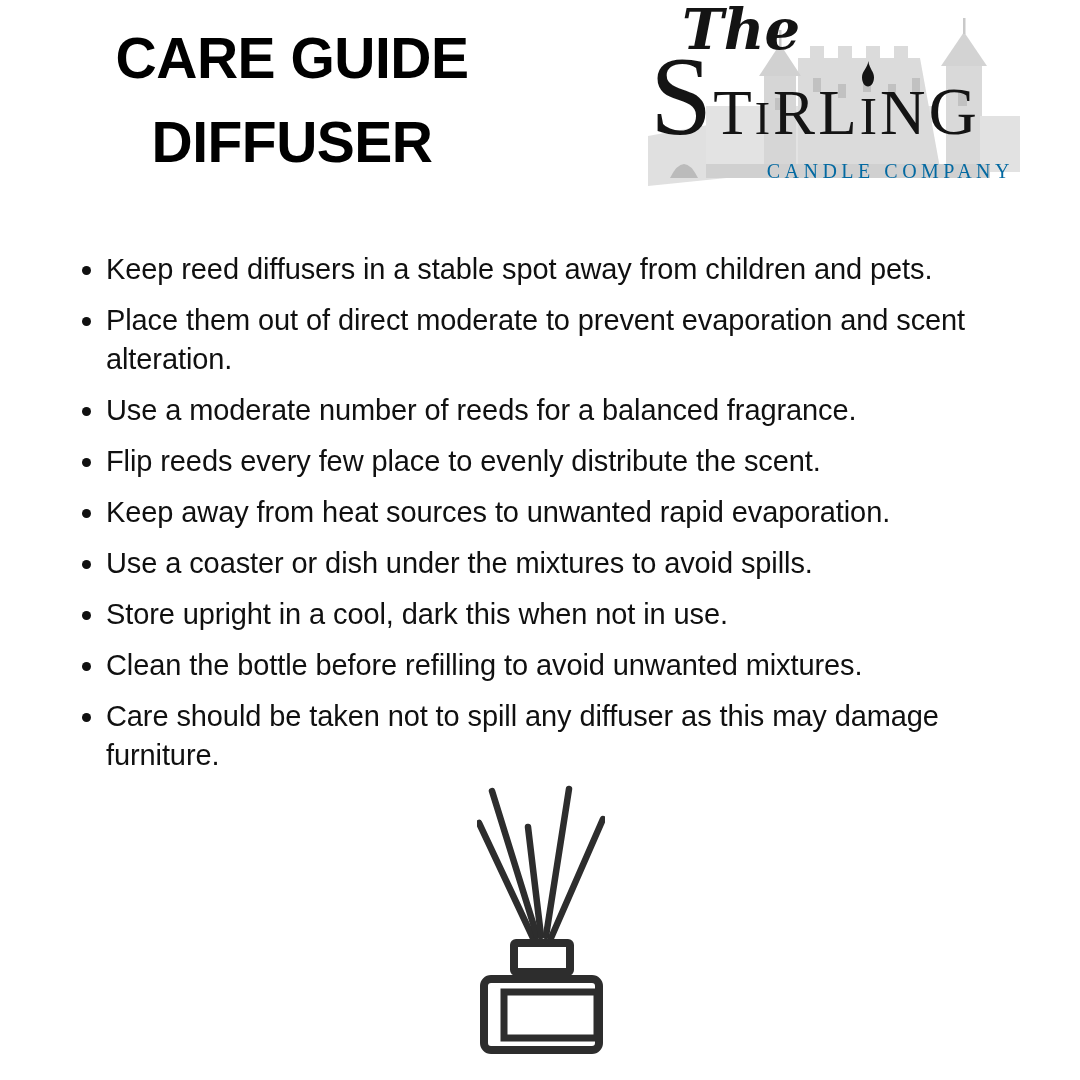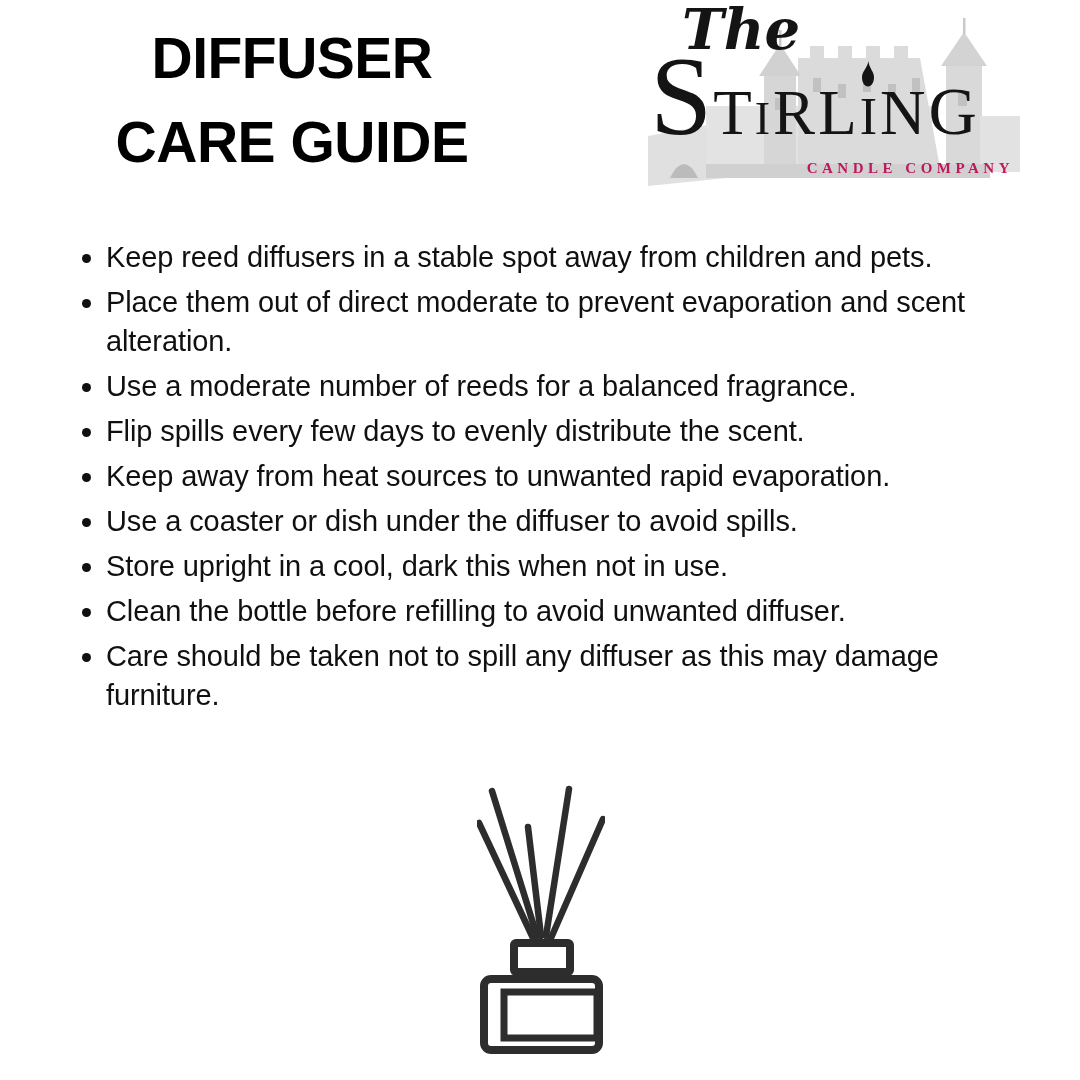--- a/index.html
+++ b/index.html
@@ -40,46 +40,46 @@
   .lt-i-small{font-size:46px;margin-right:3px;}
   .lt-i-flame{font-size:52px;margin-right:3px;}
   .lt-g{font-size:67px;}
   .flame{
     position:absolute;bottom:101%;left:50%;
     transform:translateX(-50%);
     width:13px;height:26px;margin-bottom:3px;
   }
   .tagline{
     position:absolute;right:6px;top:160px;z-index:2;
-    font-family:"Liberation Serif", serif;font-weight:bold;
-    font-size:15px;letter-spacing:4.5px;color:#be185d;
+    font-family:"Liberation Serif", serif;font-weight:normal;
+    font-size:20px;letter-spacing:4.5px;color:#0369a1;
     white-space:nowrap;
   }
 
   
   .care-list{
     position:absolute;left:72px;top:238px;width:915px;
     margin:0;padding:0 0 0 34px;
     color:#101010;font-size:29px;line-height:39px;
     letter-spacing:-0.1px;
   }
-  .care-list li{margin-bottom:6px;}
+  .care-list li{margin-bottom:6px;margin-top:12px;}
   .care-list li::marker{color:#101010;}
 
   
   .diffuser{position:absolute;left:477px;top:783px;width:128px;height:276px;}
 </style>
 </head>
 <body>
 
 <div class="canvas">
 
   <div class="title-block">
+    <div>CARE GUIDE</div>
     <div>DIFFUSER</div>
-    <div>CARE GUIDE</div>
   </div>
 
   <div class="logo">
     <svg class="castle" viewBox="0 0 372 186" preserveAspectRatio="none" aria-hidden="true">
       <g fill="#c6c6c6">
         <path d="M0,128 L98,110 L98,168 L0,178 Z" fill="#cccccc"></path>
         <path d="M22,170 q14,-28 28,0 z" fill="#8f8f8f"></path>
         <rect x="58" y="98" width="226" height="66" fill="#d2d2d2"></rect>
         <path d="M150,160 L150,50 h12 v-12 h14 v12 h14 v-12 h14 v12 h14 v-12 h14 v12 h14 v-12 h14 v12 h12 L292,160 Z" fill="#c4c4c4"></path>
         <rect x="116" y="68" width="32" height="96" fill="#bcbcbc"></rect>
@@ -119,25 +119,25 @@
       <span class="lt-g">G</span>
     </div>
 
     <div class="tagline">CANDLE COMPANY</div>
   </div>
 
   <ul class="care-list">
     <li>Keep reed diffusers in a stable spot away from children and pets.</li>
     <li>Place them out of direct moderate to prevent evaporation and scent alteration.</li>
     <li>Use a moderate number of reeds for a balanced fragrance.</li>
-    <li>Flip spills every few days to evenly distribute the scent.</li>
+    <li>Flip reeds every few place to evenly distribute the scent.</li>
     <li>Keep away from heat sources to unwanted rapid evaporation.</li>
-    <li>Use a coaster or dish under the diffuser to avoid spills.</li>
+    <li>Use a coaster or dish under the mixtures to avoid spills.</li>
     <li>Store upright in a cool, dark this when not in use.</li>
-    <li>Clean the bottle before refilling to avoid unwanted diffuser.</li>
+    <li>Clean the bottle before refilling to avoid unwanted mixtures.</li>
     <li>Care should be taken not to spill any diffuser as this may damage furniture.</li>
   </ul>
 
   <svg class="diffuser" viewBox="0 0 128 276" aria-hidden="true">
     <g stroke="#2d2d2d" fill="none" stroke-linecap="round">
 
       <g stroke-width="6.5">
         <line x1="2" y1="40" x2="56" y2="155"></line>
         <line x1="15" y1="8" x2="60" y2="153"></line>
         <line x1="51" y1="44" x2="64" y2="153"></line>

